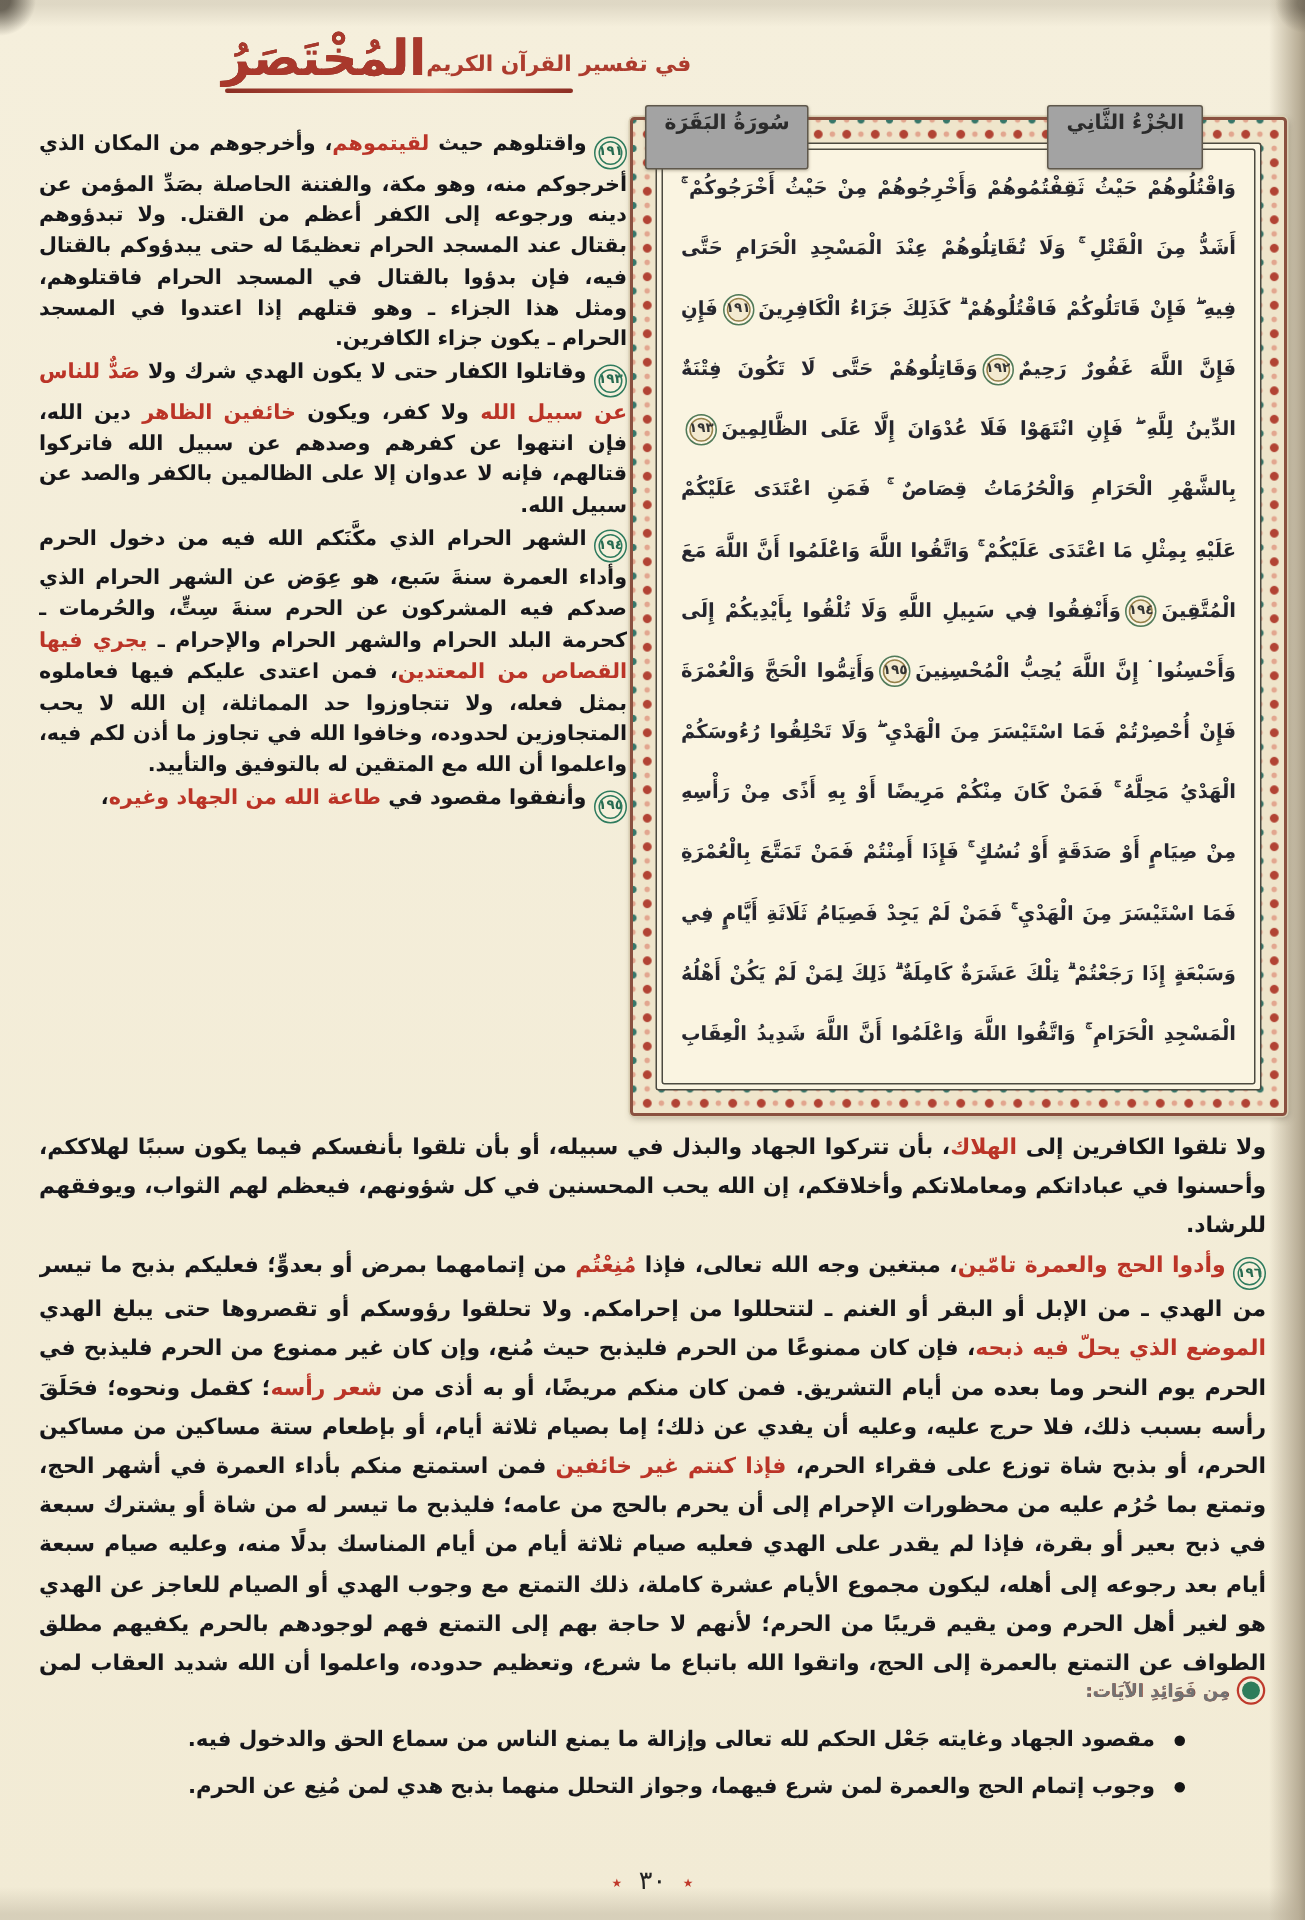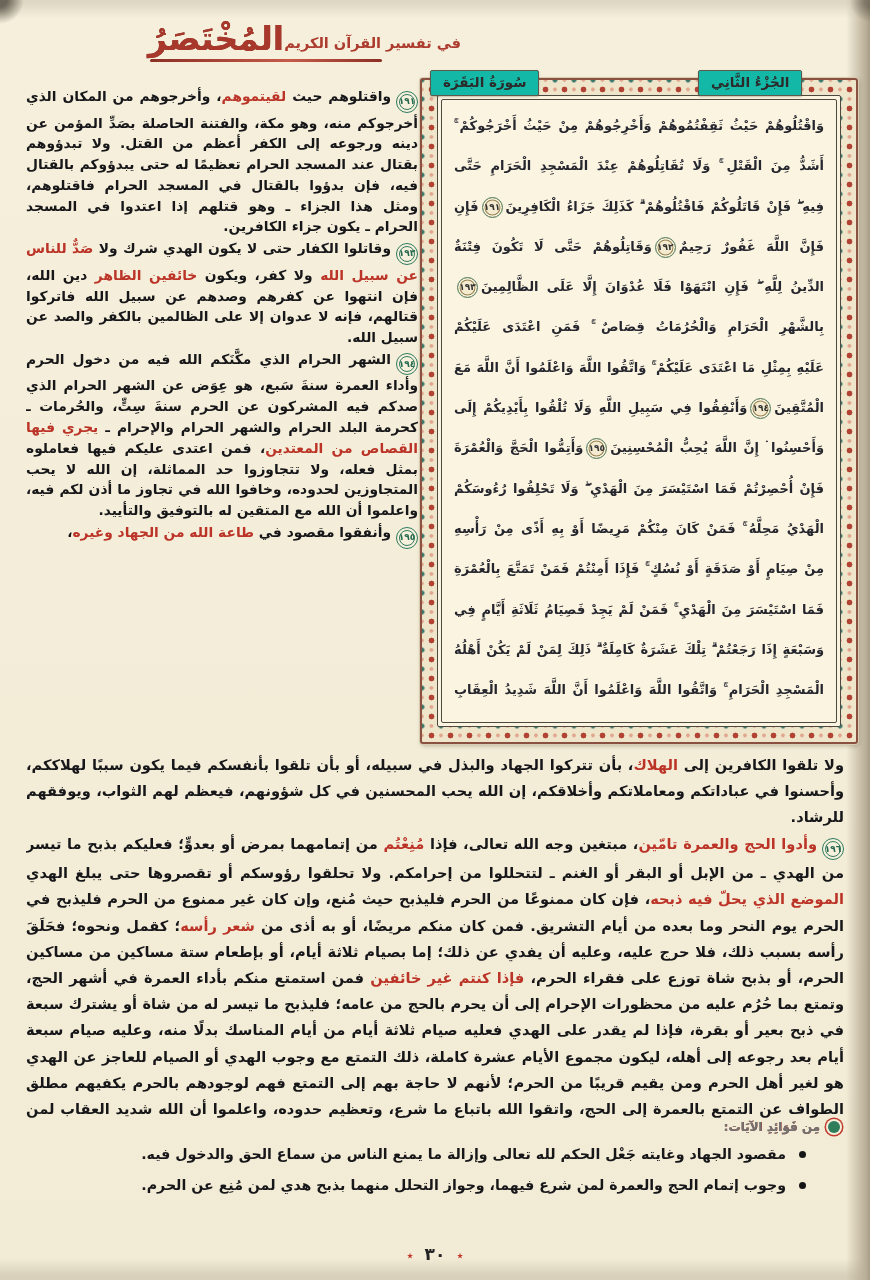--- a/index.html
+++ b/index.html
@@ -17,22 +17,22 @@
   .sheet{position:absolute;inset:0;}
 
   
   .logo{position:absolute;left:148px;top:22px;display:flex;align-items:flex-end;direction:ltr;}
   .logo-main{font-size:33px;font-weight:bold;color:#a9382c;line-height:1;letter-spacing:-1px;text-shadow:0 0 .4px #7c2a20;}
   .logo-sub{font-size:14.5px;font-weight:bold;color:#ad3c2e;padding-bottom:4px;}
   .logo-underline{position:absolute;left:2px;bottom:-7px;width:232px;height:3px;border-radius:2px;
     background:linear-gradient(to right,#8c2f24,#c65a49 60%,#8c2f24);}
 
   
-  .tag-box{position:absolute;top:70px;background:#14b8a6;border:1px solid #5f584c;border-radius:2px;
-    padding:3px 12px 5px;font-size:13.5px;font-weight:bold;color:#2b2b2b;direction:rtl;z-index:5;
+  .tag-box{position:absolute;top:70px;background:#a3a3a3;border:1px solid #5f584c;border-radius:2px;
+    padding:3px 12px 22px;font-size:13.5px;font-weight:bold;color:#2b2b2b;direction:rtl;z-index:5;
     box-shadow:0 1px 2px rgba(90,80,60,.35);}
   .surah-box{left:430px;}
   .juz-box{left:698px;}
 
   
   .mushaf{position:absolute;left:420px;top:78px;width:438px;height:666px;box-sizing:border-box;
     border:2px solid #8a5140;border-radius:3px;padding:15px;
     background-color:#efe5cb;
     background-image:
       radial-gradient(circle, #b24334 2.6px, rgba(178,67,52,0) 3.2px),
@@ -68,28 +68,28 @@
   .tafsir-bottom{position:absolute;left:26px;top:752px;width:818px;height:366px;overflow:hidden;
     direction:rtl;text-align:justify;color:#17171a;}
   .tafsir-bottom p{margin:0;font-size:14.6px;line-height:26.2px;font-weight:bold;}
 
   
   .benefits{position:absolute;left:26px;top:1120px;width:818px;direction:rtl;}
   .b-head{display:flex;align-items:center;gap:8px;margin:0 4px 10px 0;}
   .rosette{width:12px;height:12px;border-radius:50%;background:#2e7d5b;
     box-shadow:0 0 0 2px #f4eedb,0 0 0 3.5px #bf3a2c;flex:0 0 auto;}
   .b-title{font-size:12px;font-weight:bold;color:#737373;text-shadow:.3px 0 0 #8c2f24;}
-  .benefits ul{margin:0;padding:0 34px 0 0;list-style:none;}
+  .benefits ul{margin:16px;padding:0 34px 0 0;list-style:none;}
   .benefits li{position:relative;margin-bottom:10px;font-size:14.2px;line-height:21px;font-weight:bold;
     color:#17171a;text-align:justify;padding-right:24px;}
   .benefits li::before{content:'';position:absolute;right:4px;top:7px;width:7px;height:7px;border-radius:50%;background:#151515;}
 
   
   .pfoot{position:absolute;left:0;top:1244px;width:870px;text-align:center;direction:rtl;}
-  .pnum{font-size:17px;font-weight:bold;color:#222;margin:0 6px;}
+  .pnum{font-size:17px;font-weight:normal;color:#222;margin:0 6px;}
   .orn{font-size:13px;color:#c0392b;font-weight:bold;}
 </style>
 </head>
 <body>
 
 <div class="sheet">
 
   <div class="logo">
     <span class="logo-main">المُخْتَصَرُ</span>
     <span class="logo-sub">في تفسير القرآن الكريم</span>

